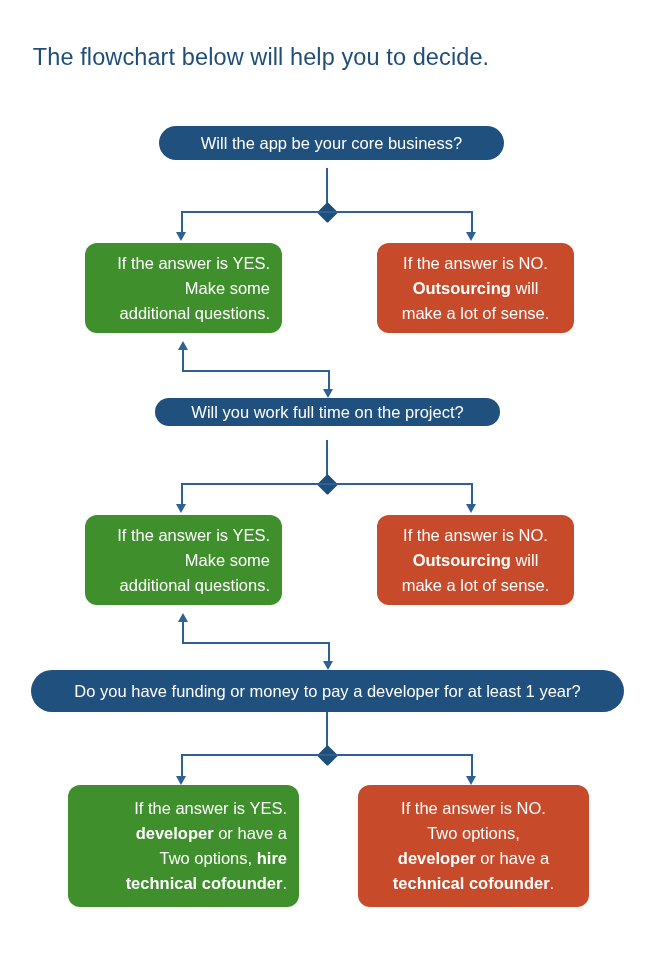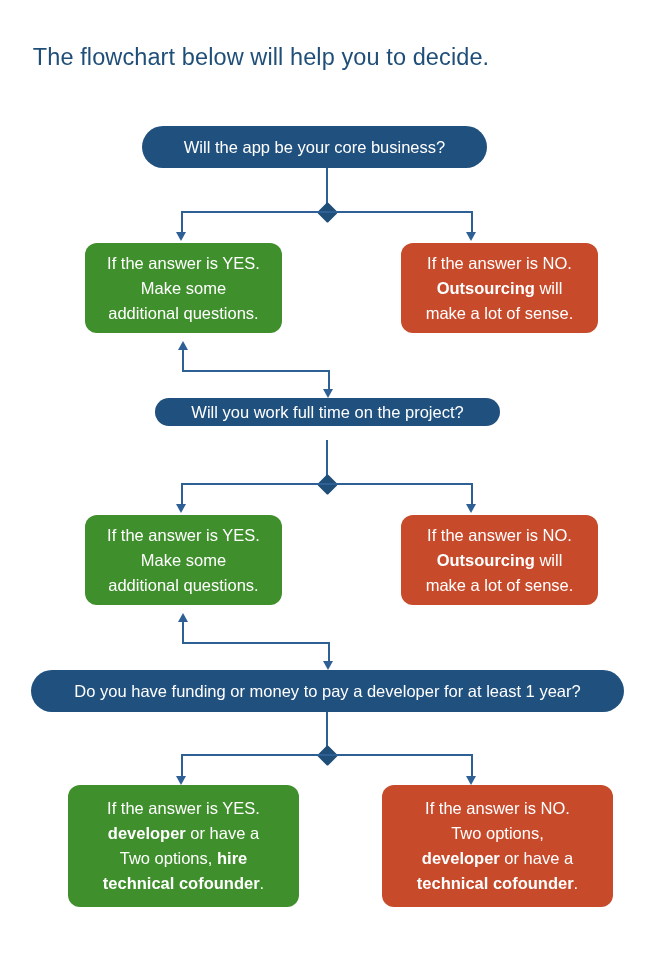--- a/index.html
+++ b/index.html
@@ -61,22 +61,22 @@
     color: #ffffff;
     display: flex;
     align-items: center;
     justify-content: center;
     text-align: center;
     font-size: 16.5px;
     line-height: 25px;
     padding: 6px 12px;
   }
   .box .inner { width: 100%; }
-  .box.green { background: #3f8f2c; }
-  .box.red   { background: #c74a2b; margin-left: 24px; }
+  .box.green { background: #3f8f2c; text-align: right; }
+  .box.red   { background: #c74a2b; }
   .box b { font-weight: bold; }
 
   
   .vline {
     position: absolute;
     width: 2px;
     background: #2e5f95;
   }
   .hline {
     position: absolute;
@@ -110,21 +110,21 @@
     border-bottom: 9px solid #2e5f95;
   }
 </style>
 </head>
 <body>
 
 <div id="page">
 
   <div class="page-title">The flowchart below will help you to decide.</div>
 
-  <div class="pill" style="left:142px; top:126px; width:345px; height:42px;">
+  <div class="pill" style="left:159px; top:126px; width:345px; height:34px;">
     <span>Will the app be your core business?</span>
   </div>
 
   <div class="vline" style="left:326px; top:168px; width:2px; height:42px;"></div>
   <div class="diamond" style="left:320px; top:205px;"></div>
 
   <div class="hline" style="left:181px; top:211px; width:292px; height:2px;"></div>
 
   <div class="vline" style="left:181px; top:211px; width:2px; height:23px;"></div>
   <div class="arrow-down" style="left:176px; top:232px;"></div>

